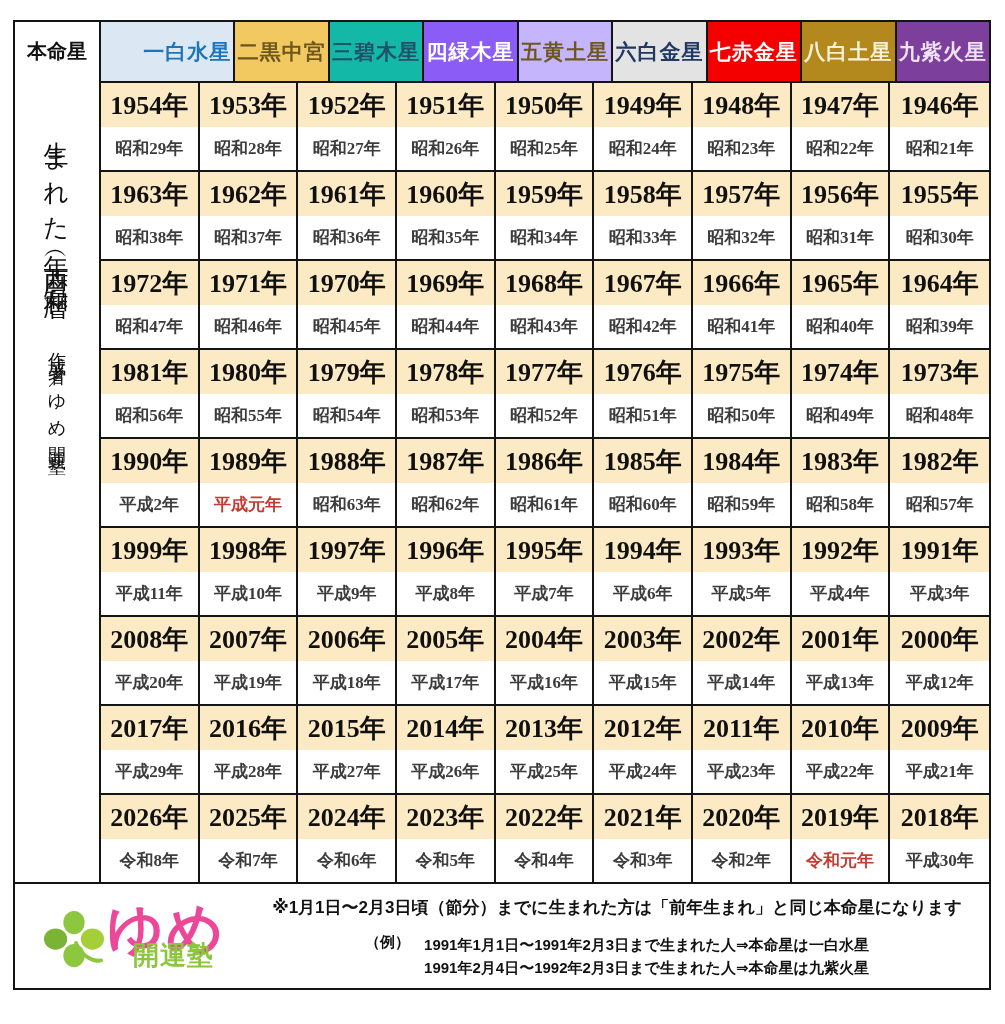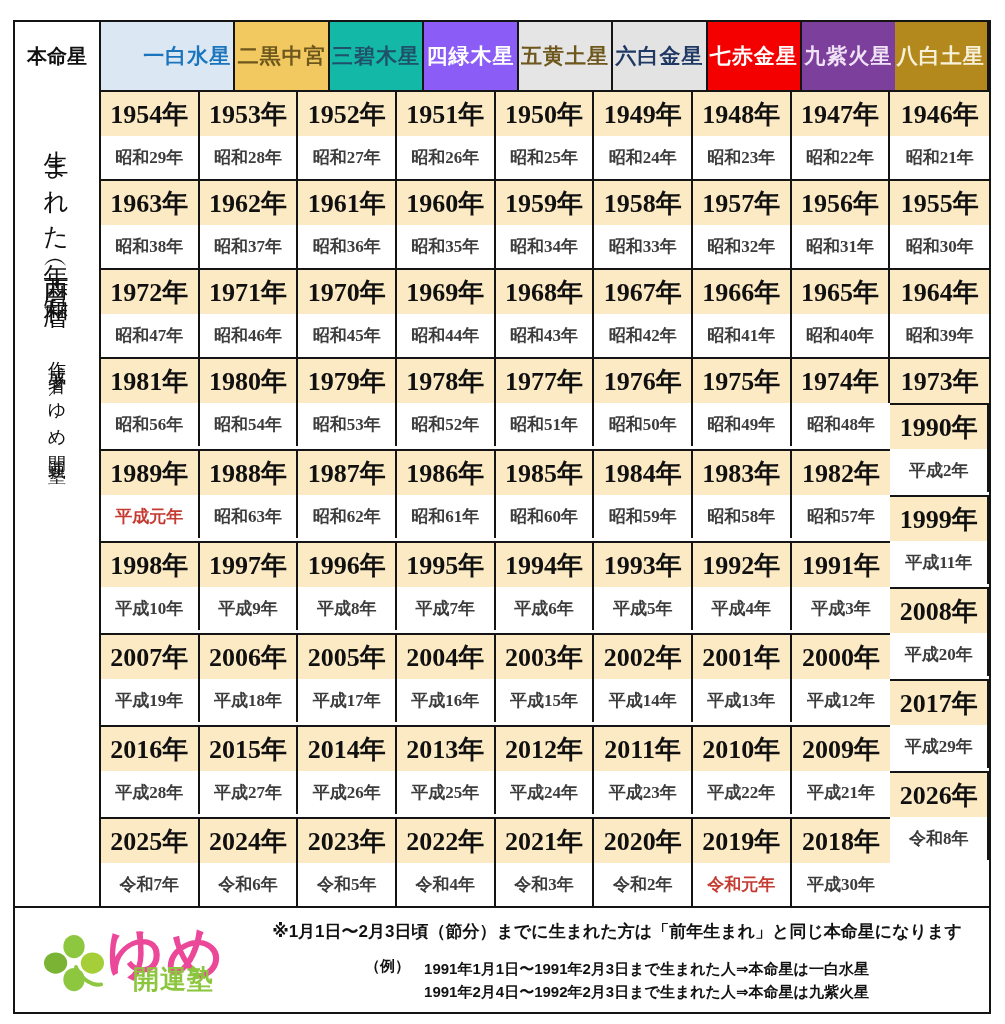--- a/index.html
+++ b/index.html
@@ -5,21 +5,21 @@
   html,body { margin:0; padding:0; background:#ffffff; }
   .page {
     position:relative; width:1005px; height:1024px; background:#ffffff;
     font-family:"Liberation Sans","DejaVu Sans",sans-serif; color:#111;
   }
   .table-wrap {
     position:absolute; left:13px; top:20px; width:978px;
     border:2.5px solid #141414; box-sizing:border-box; background:#fff;
   }
   
-  .header-row { display:flex; height:68px; }
+  .header-row { display:flex; height:59px; }
   .corner {
     width:86px; flex:0 0 86px; border-right:2px solid #141414; box-sizing:border-box;
     display:flex; align-items:center; justify-content:center;
     font-size:20px; font-weight:bold; background:#fff;
   }
   .star-cell {
     flex:1; border-right:2px solid #141414; box-sizing:border-box;
     display:flex; align-items:center; justify-content:center;
     font-size:21px; font-weight:bold; letter-spacing:1px;
   }
@@ -81,25 +81,25 @@
   <div class="table-wrap">
 
     <div class="header-row">
       <div class="corner">本命星</div>
 
       <div id="star-row" style="display:flex; flex:1;">
           <div class="star-cell" style="background: rgb(219, 232, 244); color: rgb(27, 117, 188); padding-left: 40px;">一白水星</div>
           <div class="star-cell" style="background: rgb(242, 201, 96); color: rgb(109, 87, 28);">二黒中宮</div>
           <div class="star-cell" style="background: #14b8a6; color: rgb(32, 81, 107);">三碧木星</div>
           <div class="star-cell" style="background: #8b5cf6; color: rgb(255, 255, 255);">四緑木星</div>
-          <div class="star-cell" style="background: #e5e5e5; color: rgb(109, 87, 28);">五黄土星</div>
+          <div class="star-cell" style="background: #c4b5fd; color: rgb(109, 87, 28);">五黄土星</div>
           <div class="star-cell" style="background: rgb(227, 227, 227); color: rgb(31, 56, 100);">六白金星</div>
           <div class="star-cell" style="background: rgb(244, 0, 0); color: rgb(255, 255, 255);">七赤金星</div>
+          <div class="star-cell" style="background: rgb(179, 137, 29); color: rgb(248, 241, 217);">八白土星</div>
           <div class="star-cell last" style="background: rgb(125, 63, 156); color: rgb(239, 226, 246);">九紫火星</div>
-          <div class="star-cell" style="background: rgb(179, 137, 29); color: rgb(248, 241, 217);">八白土星</div>
         </div>
     </div>
 
     <div class="body-row">
       <div class="side-col">
         <div class="side-title">生まれた年（西暦・和暦）</div>
         <div class="side-author">作成著者／ゆめ開運塾</div>
       </div>
       <div class="grid" id="year-grid">
           <div class="year-cell">1954年</div>
@@ -159,20 +159,21 @@
           <div class="year-cell">1981年</div>
           <div class="year-cell">1980年</div>
           <div class="year-cell">1979年</div>
           <div class="year-cell">1978年</div>
           <div class="year-cell">1977年</div>
           <div class="year-cell">1976年</div>
           <div class="year-cell">1975年</div>
           <div class="year-cell">1974年</div>
           <div class="year-cell last">1973年</div>
           <div class="era-cell">昭和56年</div>
+          <div class="era-cell">昭和55年</div>
           <div class="era-cell">昭和54年</div>
           <div class="era-cell">昭和53年</div>
           <div class="era-cell">昭和52年</div>
           <div class="era-cell">昭和51年</div>
           <div class="era-cell">昭和50年</div>
           <div class="era-cell">昭和49年</div>
           <div class="era-cell last">昭和48年</div>
           <div class="year-cell">1990年</div>
           <div class="year-cell">1989年</div>
           <div class="year-cell">1988年</div>

